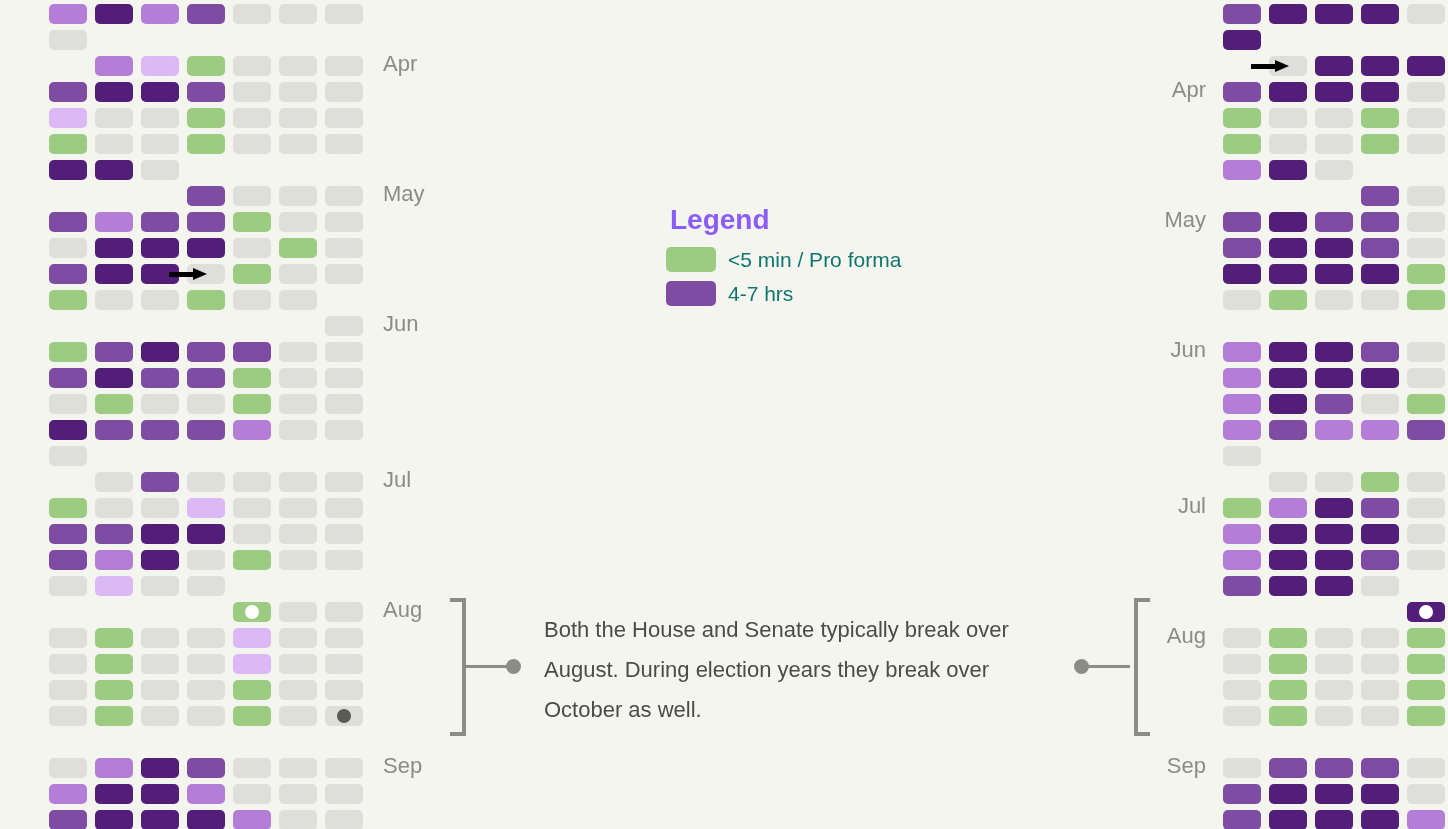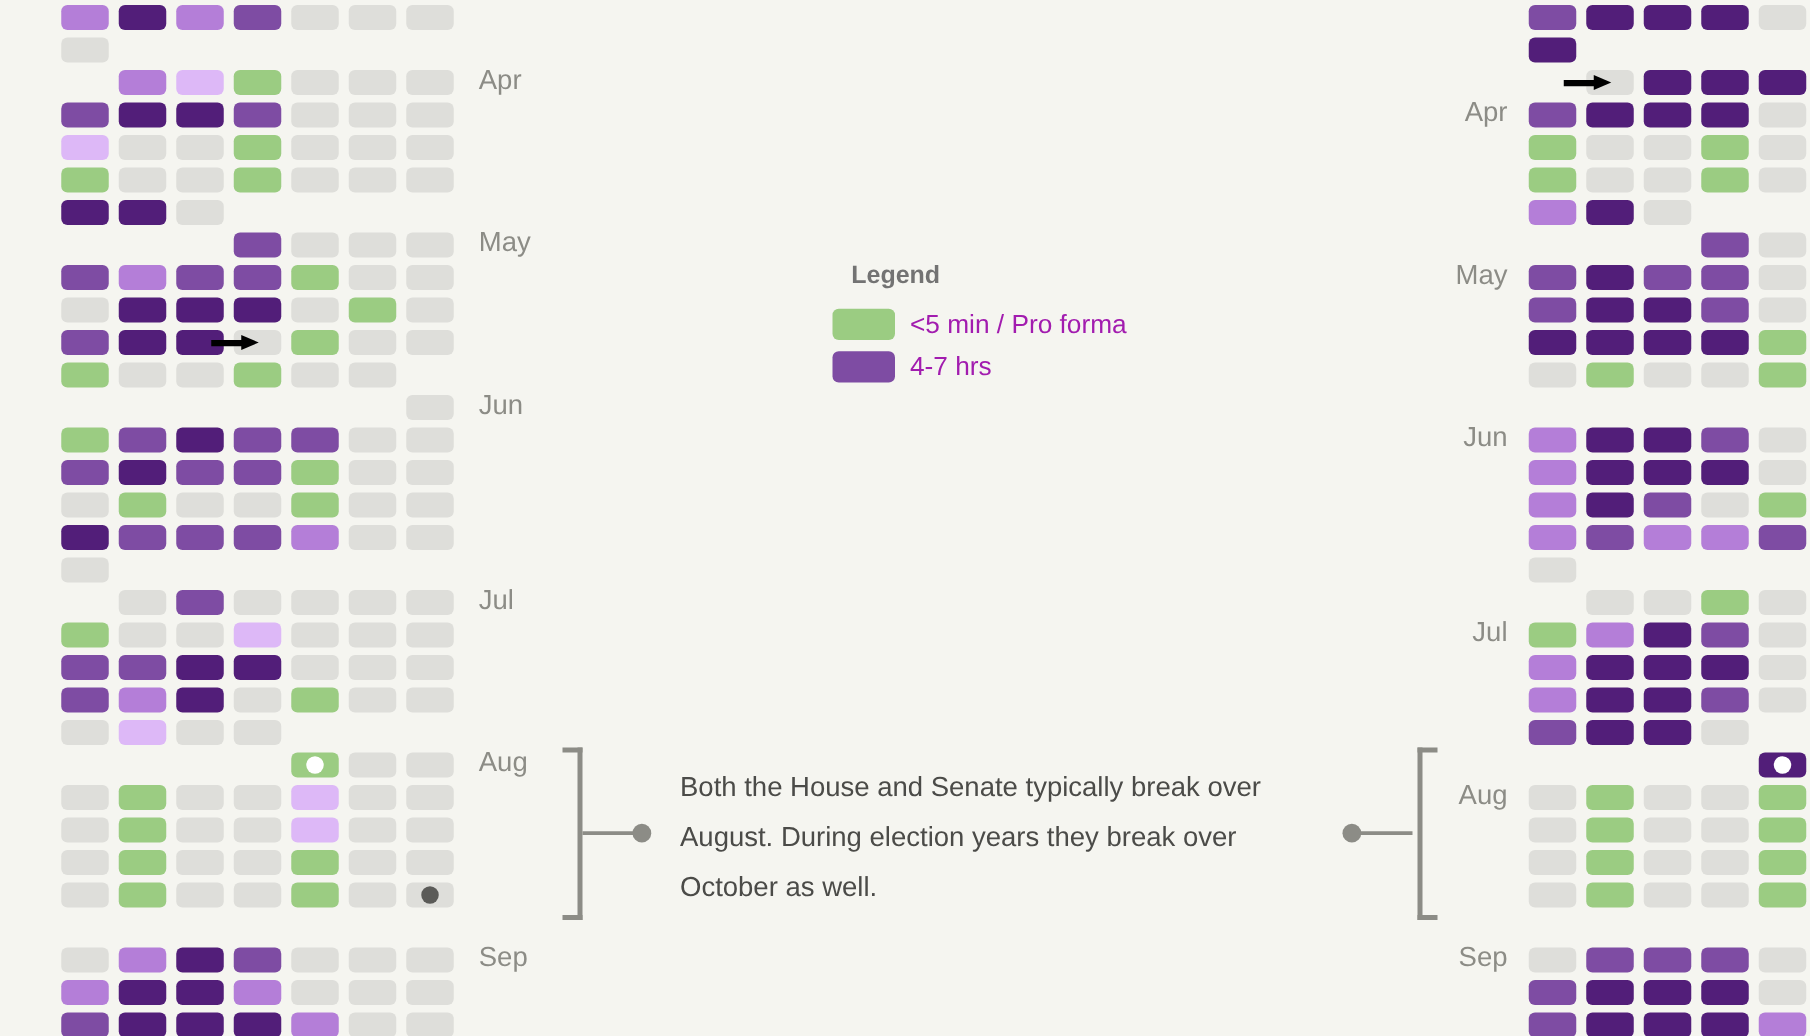--- a/index.html
+++ b/index.html
@@ -99,24 +99,24 @@
   .month-label.right-side { text-align: right; }
 
   
   #legend {
     position: absolute;
     left: 666px;
     top: 208px;
     width: 330px;
   }
   #legend .legend-title {
-    font-size: 20px;
+    font-size: 28px;
     font-weight: bold;
-    color: #737373;
-    margin: 0 0 10px 15px;
+    color: #8b5cf6;
+    margin: 0 0 10px 4px;
     line-height: 24px;
   }
   .legend-row {
     display: flex;
     align-items: center;
     height: 34px;
   }
   .legend-swatch {
     width: 50px;
     height: 25px;
@@ -142,21 +142,21 @@
     left: 31px;
     top: 4px;
     width: 0;
     height: 0;
     border-top: 8px solid transparent;
     border-bottom: 8px solid transparent;
     border-left: 17px solid #000;
   }
   .legend-label {
     font-size: 21px;
-    color: #a21caf;
+    color: #0f766e;
     margin-left: 12px;
     line-height: 25px;
     white-space: nowrap;
   }
 
   
   #annotation-text {
     position: absolute;
     left: 544px;
     top: 610px;

